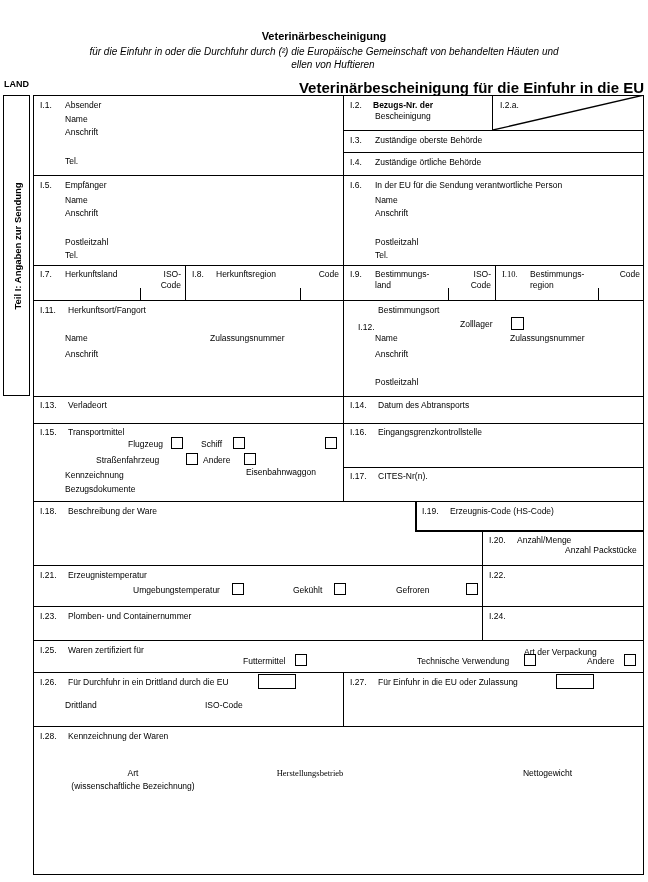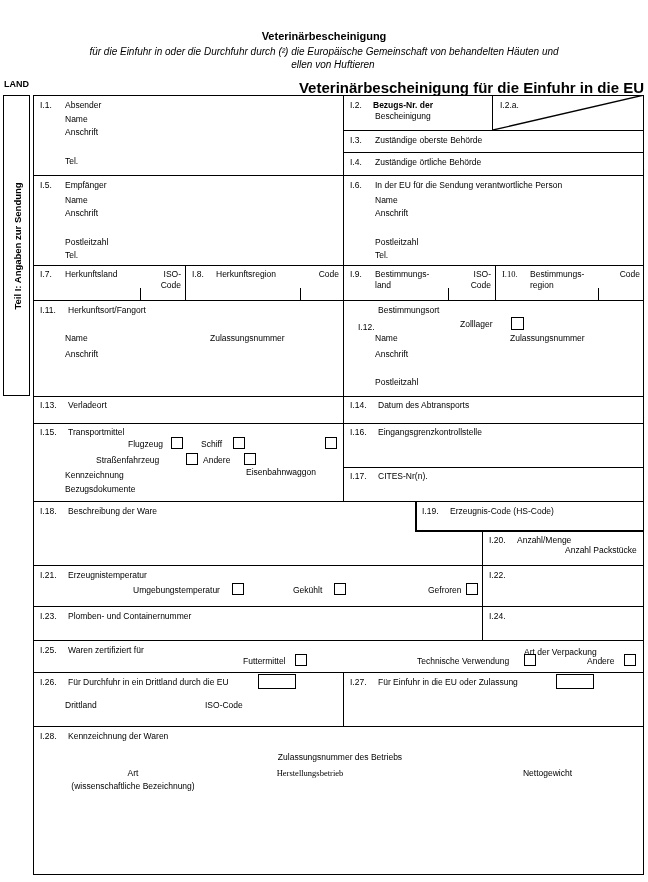--- a/index.html
+++ b/index.html
@@ -178,21 +178,21 @@
   <div class="txt" style="left:450px;top:506px;">Erzeugnis-Code (HS-Code)</div>
   <div class="txt" style="left:489px;top:535px;">I.20.</div>
   <div class="txt" style="left:517px;top:535px;">Anzahl/Menge</div>
 
   <div class="txt" style="left:40px;top:570px;">I.21.</div>
   <div class="txt" style="left:68px;top:570px;">Erzeugnistemperatur</div>
   <div class="txt" style="left:133px;top:585px;">Umgebungstemperatur</div>
   <div class="cb" style="left:232px;top:583px;"></div>
   <div class="txt" style="left:293px;top:585px;">Gekühlt</div>
   <div class="cb" style="left:334px;top:583px;"></div>
-  <div class="txt" style="left:428px;top:585px;text-align:right;">Gefroren</div>
+  <div class="txt" style="left:396px;top:585px;text-align:right;">Gefroren</div>
   <div class="cb" style="left:466px;top:583px;"></div>
   <div class="txt" style="left:489px;top:570px;">I.22.</div>
   <div class="txt" style="left:517px;top:545px;margin-left:48px;">Anzahl Packstücke</div>
 
   <div class="txt" style="left:40px;top:611px;">I.23.</div>
   <div class="txt" style="left:68px;top:611px;">Plomben- und Containernummer</div>
   <div class="txt" style="left:489px;top:611px;">I.24.</div>
   <div class="txt" style="left:524px;top:611px;margin-top:36px;">Art der Verpackung</div>
 
   <div class="txt" style="left:40px;top:645px;">I.25.</div>
@@ -208,19 +208,18 @@
   <div class="txt" style="left:68px;top:677px;">Für Durchfuhr in ein Drittland durch die EU</div>
   <div class="entry" style="left:258px;top:674px;"></div>
   <div class="txt" style="left:65px;top:700px;">Drittland</div>
   <div class="txt" style="left:205px;top:700px;">ISO-Code</div>
   <div class="txt" style="left:350px;top:677px;">I.27.</div>
   <div class="txt" style="left:378px;top:677px;">Für Einfuhr in die EU oder Zulassung</div>
   <div class="entry" style="left:556px;top:674px;"></div>
 
   <div class="txt" style="left:40px;top:731px;">I.28.</div>
   <div class="txt" style="left:68px;top:731px;">Kennzeichnung der Waren</div>
-  <div class="txt ctr" style="left:230px;top:752px;width:220px;">Zulassungsnummer des Betriebs</div>
   <div class="txt ctr" style="left:58px;top:768px;width:150px;">Art</div>
   <div class="txt ctr" style="left:58px;top:781px;width:150px;">(wissenschaftliche Bezeichnung)</div>
   <div class="txt ctr" style="left:240px;top:768px;width:140px;font-family:Liberation Serif, serif;">Herstellungsbetrieb</div>
   <div class="txt ctr" style="left:495px;top:768px;width:105px;">Nettogewicht</div>
 
 </div>
 
 </body></html>

